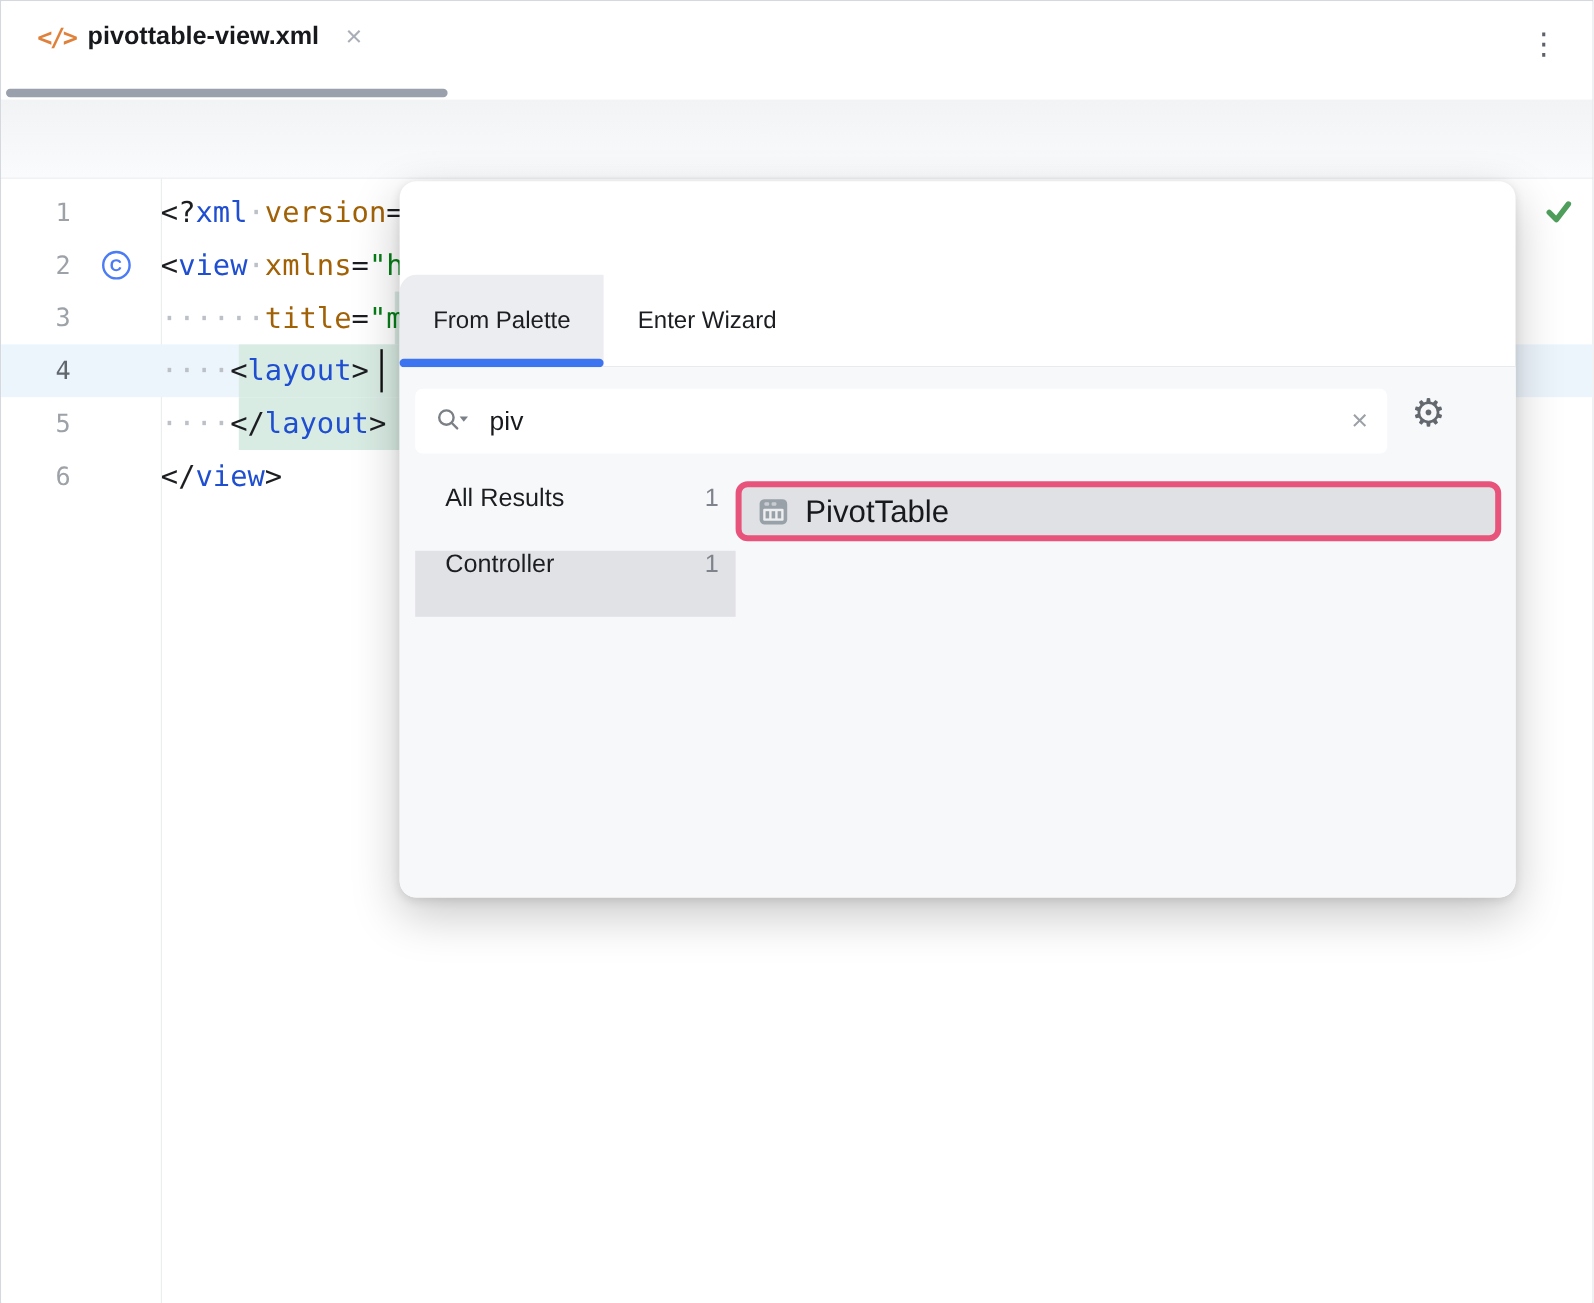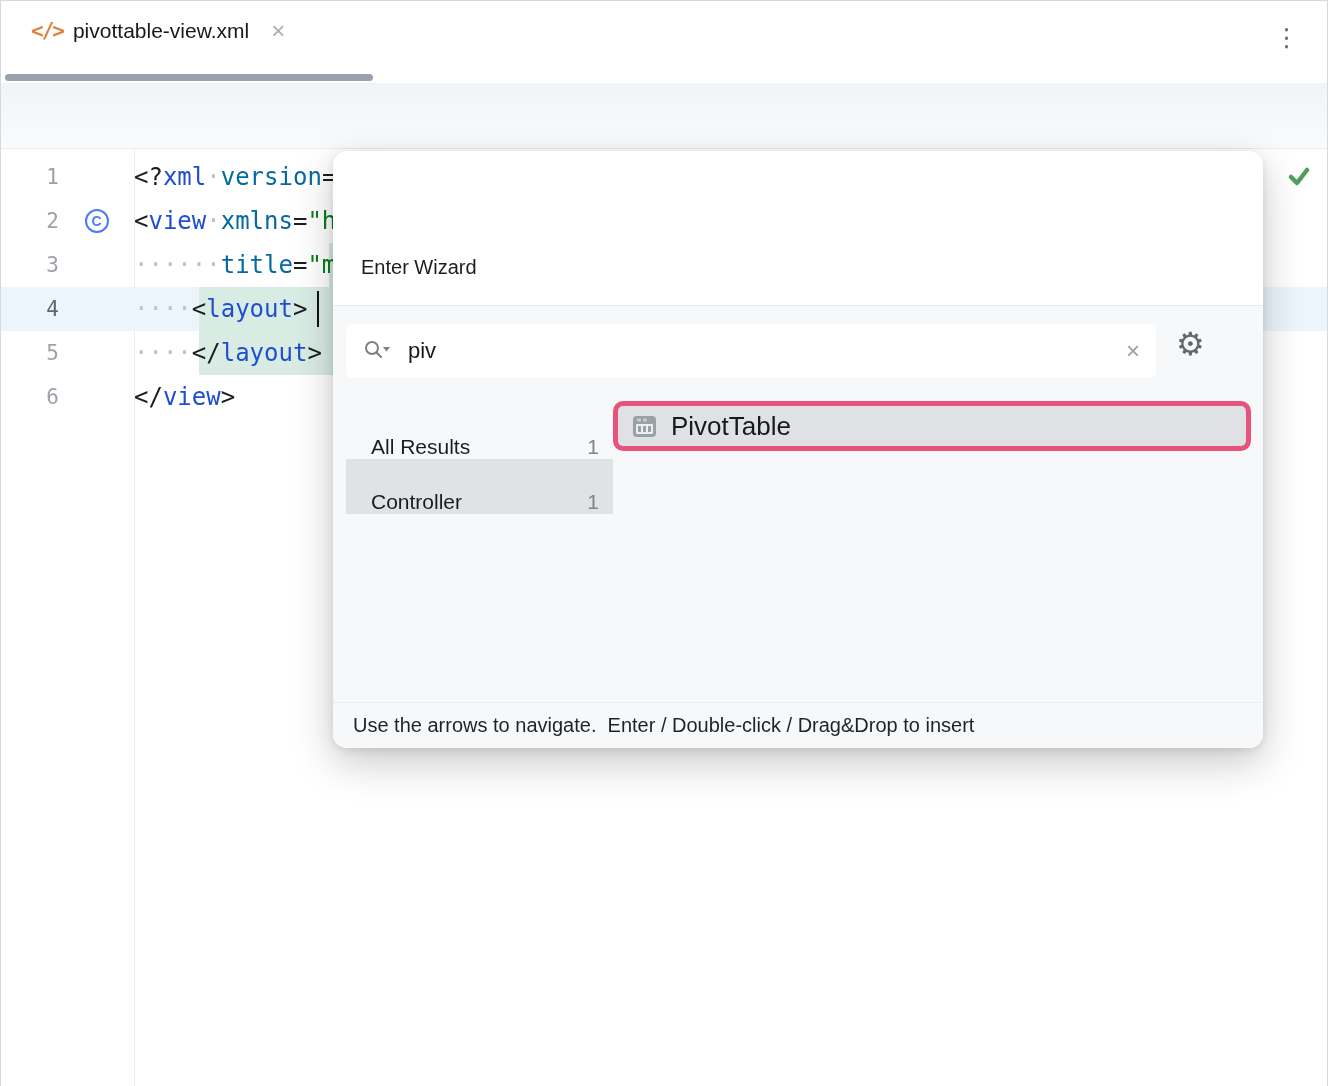--- a/index.html
+++ b/index.html
@@ -4,21 +4,21 @@
 <style>
   * { box-sizing: border-box; margin: 0; padding: 0; }
   html,body { width:1328px; height:1086px; }
   body { font-family:"Liberation Sans", sans-serif; background:#fff; overflow:hidden; position:relative; }
   #app { position:absolute; inset:0; border:1px solid #D5D8DE; background:#fff; }
 
   
   #tabbar { position:absolute; left:0; top:0; width:100%; height:82px; background:#fff; }
   #file-tab { position:absolute; left:30px; top:18px; display:flex; align-items:center; gap:10px; cursor:pointer; }
   .xml-icon { font-family:"DejaVu Sans Mono", monospace; font-weight:bold; font-size:21px; color:#E0813B; letter-spacing:-2px; }
-  #tab-label { font-size:21px; color:#17191D; }
+  #tab-label { font-size:21px; color:#17191D;font-weight:bold; }
   .tab-close { font-size:24px; color:#A9AEB7; margin-left:12px; line-height:1; cursor:pointer; }
   #tab-indicator { position:absolute; left:4px; top:73px; width:368px; height:7px; border-radius:4px; background:#9AA1AD; }
   #kebab { position:absolute; right:28px; top:24px; font-size:25px; color:#5D6169; line-height:1; cursor:pointer; }
 
   
   #toolbar { position:absolute; left:0; top:82px; width:100%; height:66px;
              background:linear-gradient(#F2F3F5, #FAFBFC); border-bottom:1px solid #E9EBEE; }
   .tb-btn { display:flex; align-items:center; gap:10px; cursor:pointer; }
   .tb-label { font-size:22px; color:#1B1D21; }
   .c-circle { width:26px; height:26px; border:2px solid #4B7BF5; border-radius:50%; color:#4B7BF5;
@@ -34,21 +34,21 @@
   #editor { position:absolute; left:0; top:148px; width:100%; height:938px; background:#fff; }
   #gutter-sep { position:absolute; left:133px; top:0; width:1px; height:938px; background:#ECEDEF; }
   .editor-line { position:absolute; left:0; width:100%; height:44px; display:flex; align-items:center; }
   .editor-line.active { background:#EDF5FC; }
   .ln { width:58px; text-align:right; font-family:"DejaVu Sans Mono", monospace; font-size:21px; color:#9DA1A8; flex:0 0 58px; }
   .editor-line.active .ln { color:#62666D; }
   .gutter-icon-slot { width:75px; flex:0 0 75px; display:flex; justify-content:center; }
   .gutter-c { width:24px; height:24px; border:2px solid #4B7BF5; border-radius:50%; color:#4B7BF5;
               font-size:14px; font-weight:bold; display:flex; align-items:center; justify-content:center; background:#fff; }
   .code { font-family:"DejaVu Sans Mono", monospace; font-size:24px; white-space:pre; position:relative; z-index:2; }
-  .tk-p { color:#1B1D20; } .tk-t { color:#1F4ED0; } .tk-a { color:#0369a1; }
+  .tk-p { color:#1B1D20; } .tk-t { color:#1F4ED0; } .tk-a { color:#a16207; }
   .tk-s { color:#067D17; } .tk-w { color:#BCC1C8; }
   .sel-hl { position:absolute; top:0; height:44px; background:#D9ECE4; z-index:1; }
   #caret { position:absolute; width:2px; height:36px; background:#111; z-index:3; }
   #inspection-check { position:absolute; right:14px; top:13px; }
 
   
   #dialog { position:absolute; left:332px; top:150px; width:930px; height:597px; background:#fff;
             border-radius:14px; box-shadow:0 14px 40px rgba(0,0,0,.22), 0 2px 8px rgba(0,0,0,.10); z-index:10; }
   #dialog-title { position:absolute; left:0; top:0; width:100%; height:78px; display:flex; align-items:center;
                   justify-content:center; font-size:21px; font-weight:bold; color:#111317; }
@@ -60,21 +60,21 @@
              background:#3D74F0; border-radius:4px; }
   #dlg-body { position:absolute; left:0; top:155px; width:100%; height:442px; background:#F7F8FA;
               border-radius:0 0 14px 14px; }
   #search-field { position:absolute; left:13px; top:18px; width:810px; height:54px; background:#fff;
                   border-radius:6px; display:flex; align-items:center; padding:0 16px; gap:16px; }
   #search-input { border:none; outline:none; flex:1; font-size:22px; color:#17191D; background:transparent;
                   font-family:"Liberation Sans", sans-serif; }
   #search-clear { font-size:24px; color:#9CA1A8; cursor:pointer; line-height:1; }
   #search-gear { position:absolute; left:843px; top:22px; font-size:32px; color:#63676E; cursor:pointer; line-height:1; }
   #categories { position:absolute; left:13px; top:98px; width:267px; }
-  .cat-row { height:55px; display:flex; align-items:flex-end; padding:0 14px 0 25px; font-size:21px; color:#1B1D21;
+  .cat-row { height:55px; display:flex; align-items:flex-start; padding:0 14px 0 25px; font-size:21px; color:#1B1D21;
              cursor:pointer; position:relative; }
   .cat-row.selected { background:#E1E2E6; }
   .cat-count { position:absolute; right:14px; font-size:21px; color:#7F848C; }
   #results { position:absolute; left:280px; top:95px; width:638px; }
   .result-row { height:50px; border:5px solid #E8537C; border-radius:10px; background:#DFE1E5;
                 display:flex; align-items:center; gap:13px; padding:0 10px 0 13px; cursor:pointer; }
   .result-label { font-size:26px; color:#17191D; }
   #dlg-footer { position:absolute; left:0; top:396px; width:100%; height:46px; border-top:1px solid #ECEDEF;
                 display:flex; align-items:center; padding:0 20px; font-size:20px; color:#1F2227; white-space:pre-wrap; }
 </style>
@@ -163,20 +163,21 @@
       </div>
     <div id="inspection-check">
       <svg width="28" height="28" viewBox="0 0 28 28">
         <path d="M6 15 l6 6 L22 8" fill="none" stroke="#4F9E5C" stroke-width="4.5" stroke-linecap="round" stroke-linejoin="round"></path>
       </svg>
     </div>
   </div>
 
   <div id="dialog">
     <div id="dlg-tabs">
+        <div class="dlg-tab active">From Palette</div>
         <div class="dlg-tab">Enter Wizard</div>
       </div>
     <div id="dlg-body">
       <div id="search-field">
         <span style="display:flex;">
           <svg width="30" height="26" viewBox="0 0 30 26">
             <circle cx="10" cy="10" r="6" fill="none" stroke="#7B8087" stroke-width="2"></circle>
             <line x1="14.5" y1="14.5" x2="19" y2="19" stroke="#7B8087" stroke-width="2" stroke-linecap="round"></line>
             <polygon points="21,9 28,9 24.5,13.5" fill="#7B8087"></polygon>
           </svg>
@@ -204,17 +205,16 @@
                 <rect x="7" y="13" width="3" height="6" fill="#98A0A8"></rect>
                 <rect x="12" y="13" width="3" height="6" fill="#98A0A8"></rect>
                 <rect x="17" y="13" width="3" height="6" fill="#98A0A8"></rect>
                 <rect x="6" y="5.5" width="4" height="3" rx="1" fill="#C9CDD2"></rect>
                 <rect x="12" y="5.5" width="4" height="3" rx="1" fill="#C9CDD2"></rect>
               </svg>
             </div>
             <div class="result-label">PivotTable</div>
           </div>
         </div>
-      <div id="dlg-footer">Use the arrows to navigate.  Enter / Double-click / Drag&amp;Drop to insert</div>
     </div>
   </div>
 
 </div>
 
 </body></html>

